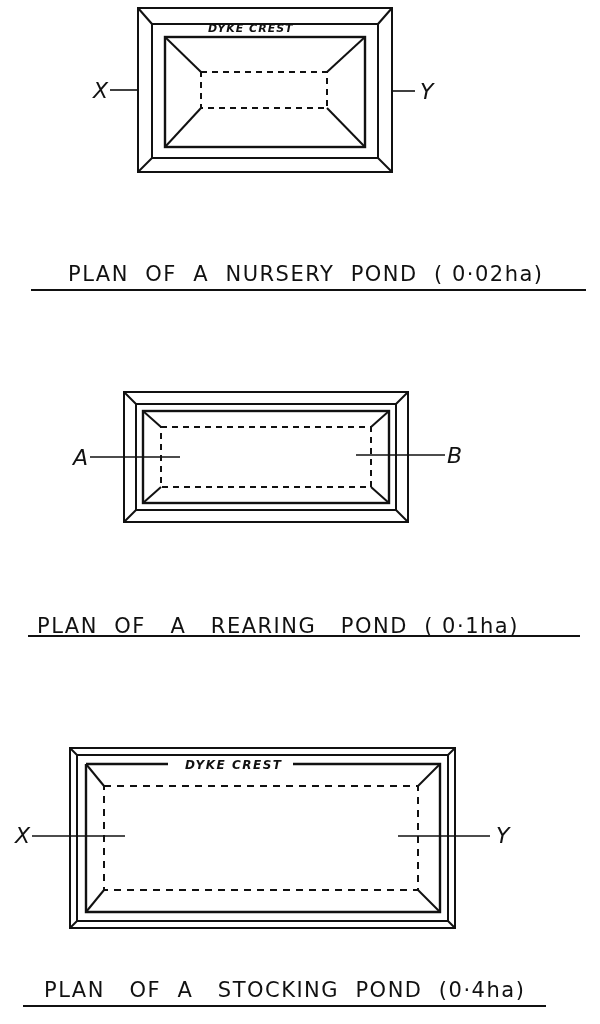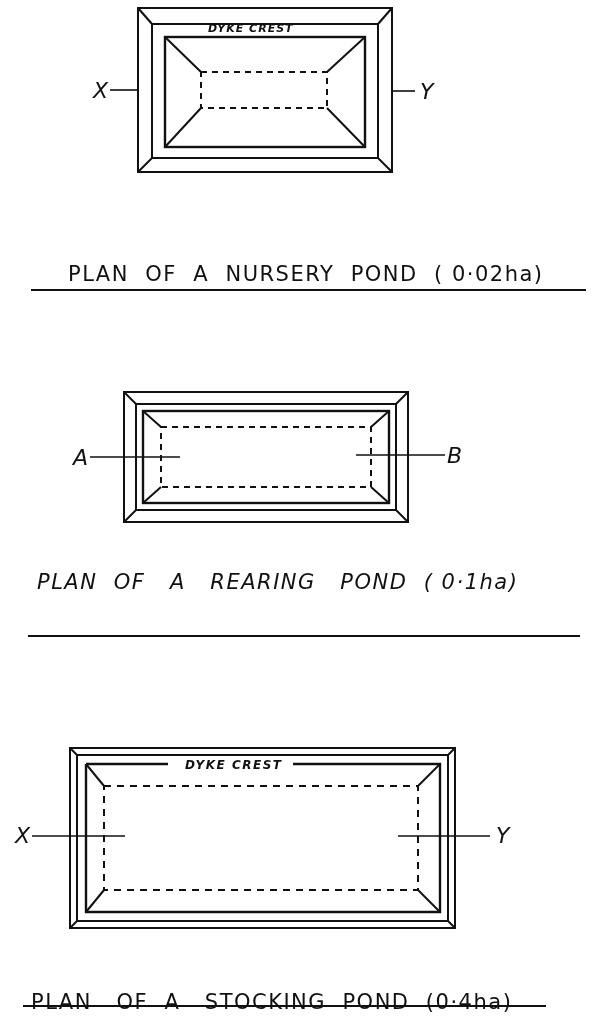--- a/index.html
+++ b/index.html
@@ -49,21 +49,21 @@
     <line x1="143" y1="411" x2="161" y2="427"></line>
     <line x1="389" y1="411" x2="371" y2="427"></line>
     <line x1="143" y1="503" x2="161" y2="487"></line>
     <line x1="389" y1="503" x2="371" y2="487"></line>
     <line x1="90" y1="457" x2="180" y2="457" stroke-width="1.6"></line>
     <line x1="356" y1="455" x2="445" y2="455" stroke-width="1.6"></line>
   </g>
 </svg>
 <div class="lbl" style="left:73px; top:445px;">A</div>
 <div class="lbl" style="left:447px; top:443px;">B</div>
-<div class="caption" style="left:37px; top:570px;font-style:italic;">PLAN  OF   A   REARING   POND  ( 0·1ha)</div>
+<div class="caption" style="left:37px; top:614px;">PLAN  OF   A   REARING   POND  ( 0·1ha)</div>
 <div class="caption-rule" style="left:28px; top:635px; width:552px;"></div>
 
 <svg class="diagram" width="600" height="1024" viewBox="0 0 600 1024" style="pointer-events:none">
   <g fill="none" stroke="#111" stroke-width="2">
     <rect x="70" y="748" width="385" height="180"></rect>
     <rect x="77" y="755" width="371" height="166"></rect>
     <line x1="70" y1="748" x2="77" y2="755"></line>
     <line x1="455" y1="748" x2="448" y2="755"></line>
     <line x1="70" y1="928" x2="77" y2="921"></line>
     <line x1="455" y1="928" x2="448" y2="921"></line>
@@ -73,14 +73,14 @@
     <line x1="440" y1="764" x2="418" y2="786"></line>
     <line x1="86" y1="912" x2="104" y2="890"></line>
     <line x1="440" y1="912" x2="418" y2="890"></line>
     <line x1="32" y1="836" x2="125" y2="836" stroke-width="1.6"></line>
     <line x1="398" y1="836" x2="490" y2="836" stroke-width="1.6"></line>
   </g>
 </svg>
 <div class="lbl" style="left:185px; top:758px; font-size:12px; font-weight:bold; letter-spacing:1.5px;">DYKE  CREST</div>
 <div class="lbl" style="left:15px; top:823px;">X</div>
 <div class="lbl" style="left:496px; top:823px;">Y</div>
-<div class="caption" style="left:31px; top:978px;margin-top:12px;">PLAN   OF  A   STOCKING  POND  (0·4ha)</div>
+<div class="caption" style="left:44px; top:978px;">PLAN   OF  A   STOCKING  POND  (0·4ha)</div>
 <div class="caption-rule" style="left:23px; top:1005px; width:523px;"></div>
 
 </body></html>

